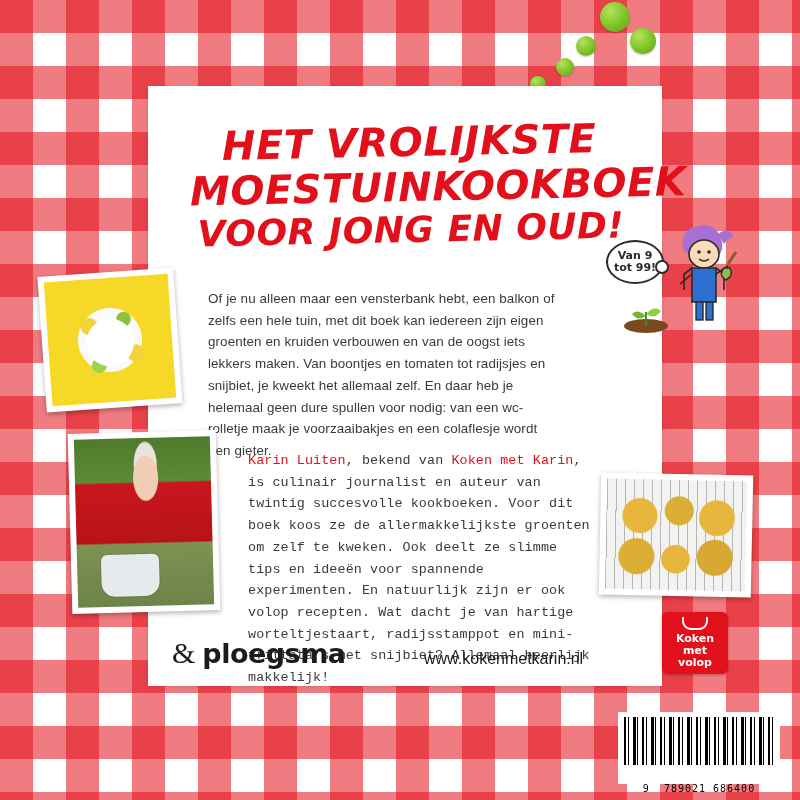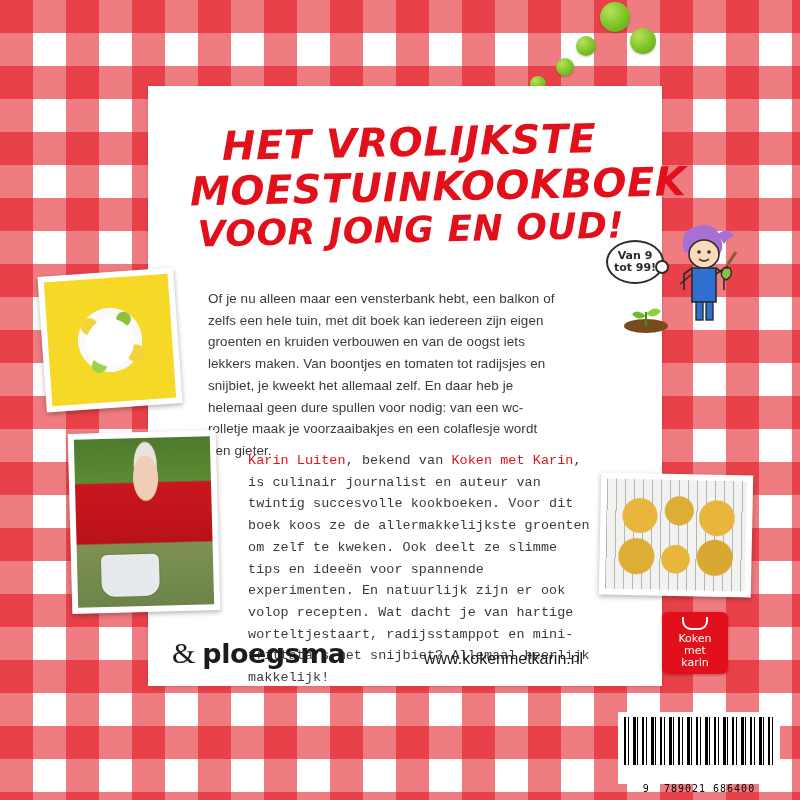--- a/index.html
+++ b/index.html
@@ -160,21 +160,21 @@
   #website-url {
     position:absolute; left: 424px; top: 650px;
     font-size: 16px; color:#1b1b1b;
   }
 
   
   #karin-logo {
     position:absolute; left:662px; top:612px; width:66px; height:62px;
     background:#e2101a; border-radius:6px;
     display:flex; flex-direction:column; align-items:center; justify-content:center;
-    color:#fff; font-family:"DejaVu Sans", sans-serif; font-weight:normal;
+    color:#fff; font-family:"DejaVu Sans", sans-serif; font-weight:bold;
     font-size:11px; line-height:1.08; text-align:center;
     box-shadow:0 1px 3px rgba(0,0,0,0.3);
   }
   #karin-logo .pan { width:26px; height:13px; border:2px solid #fff; border-top:none; border-radius:0 0 9px 9px; margin-bottom:3px; }
 
   
   #barcode-block {
     position:absolute; left:618px; top:712px; width:162px; height:72px;
     background:#fff; padding:5px 6px 2px 6px;
   }
@@ -261,21 +261,21 @@
     <span class="amp">&amp;</span>
     <span class="name">ploegsma</span>
   </div>
 
   <div id="website-url">www.kokenmetkarin.nl</div>
 
   <div id="karin-logo">
     <div class="pan"></div>
     <span>Koken</span>
     <span>met</span>
-    <span>karin</span>
+    <span>volop</span>
   </div>
 
   <div id="barcode-block">
     <div id="barcode-bars"></div>
     <div id="barcode-number"><span>9</span>&nbsp;&nbsp;<span>789021 686400</span></div>
   </div>
 
 </div>
 
 </body></html>

